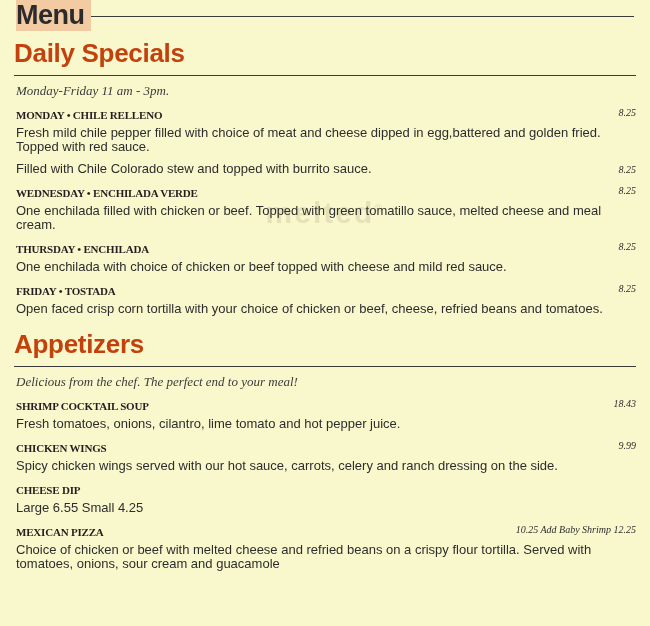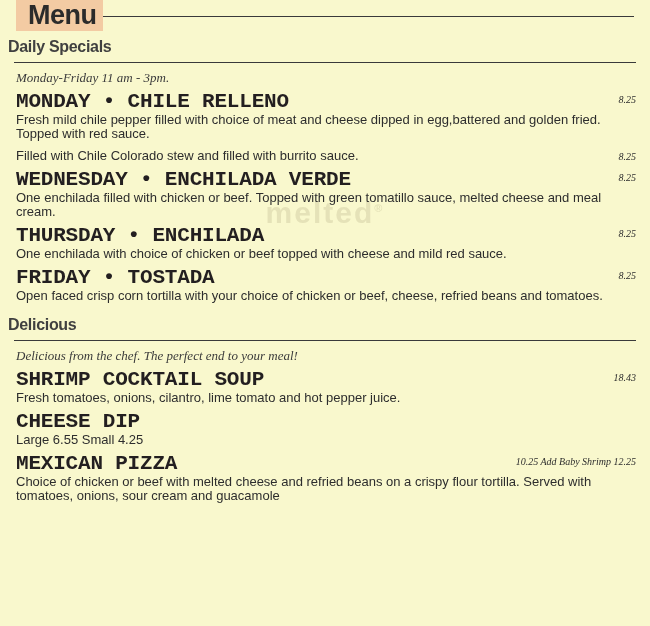--- a/index.html
+++ b/index.html
@@ -45,21 +45,21 @@
     vertical-align: super;
   }
   .content { position: relative; z-index: 1; }
 
   
   .menu-banner {
     position: relative;
     display: inline-block;
     background: #f2c9a0;
     background-color: #f3cba3;
-    padding: 0px 6px 1px 12px;
+    padding: 0px 6px 1px 0;
     margin: 0 0 0 4px;
   }
   .menu-banner-text {
     font-family: "Liberation Sans", sans-serif;
     font-weight: bold;
     font-size: 27px;
     line-height: 30px;
     color: #2b2b2b;
     letter-spacing: -0.5px;
   }
@@ -72,45 +72,45 @@
   .banner-row {
     position: relative;
     height: 32px;
   }
   .banner-row .menu-banner { position: absolute; top: 0; left: 4px; z-index: 2; }
   .banner-row .top-rule { position: absolute; top: 16px; left: 4px; right: 4px; }
 
   h2.section-title {
     font-family: "Liberation Sans", sans-serif;
     font-weight: bold;
-    font-size: 16px;
-    margin: 6px 0 0 0;
-    color: #404040;
+    font-size: 26px;
+    margin: 6px 0 0 6px;
+    color: #c2410c;
     letter-spacing: -0.3px;
   }
   .section-rule {
     border-top: 1px solid #3a3a3a;
     margin: 6px 6px 0 6px;
   }
   .section-note {
     font-family: "Liberation Serif", serif;
     font-style: italic;
     font-size: 13px;
     color: #3b3b3b;
     margin: 7px 0 6px 8px;
   }
   .item {
     position: relative;
     margin: 0 6px 0 8px;
     padding: 0 0 7px 0;
   }
   .item-name {
-    font-family: Liberation Mono, monospace;
-    font-weight: bold;
-    font-size: 21px;
+    font-family: Liberation Serif, serif;
+    font-weight: bold;
+    font-size: 11px;
     letter-spacing: -0.2px;
     color: #231f20;
     line-height: 20px;
     display: inline-block;
     max-width: 520px;
   }
   .item-desc {
     font-family: "Liberation Sans", sans-serif;
     font-size: 13px;
     line-height: 14px;
@@ -156,51 +156,56 @@
     <div class="section-note">Monday-Friday 11 am - 3pm.</div>
 
     <div class="item">
       <div class="item-name">MONDAY • CHILE RELLENO</div>
       <div class="item-price">8.25</div>
       <div class="item-desc">Fresh mild chile pepper filled with choice of meat and cheese dipped in egg,battered and golden fried. Topped with red sauce.</div>
     </div>
 
     <div class="item">
       <div class="item-price">8.25</div>
-      <div class="item-desc">Filled with Chile Colorado stew and filled with burrito sauce.</div>
+      <div class="item-desc">Filled with Chile Colorado stew and topped with burrito sauce.</div>
     </div>
 
     <div class="item">
       <div class="item-name">WEDNESDAY • ENCHILADA VERDE</div>
       <div class="item-price">8.25</div>
       <div class="item-desc">One enchilada filled with chicken or beef. Topped with green tomatillo sauce, melted cheese and meal cream.</div>
     </div>
 
     <div class="item">
       <div class="item-name">THURSDAY • ENCHILADA</div>
       <div class="item-price">8.25</div>
       <div class="item-desc">One enchilada with choice of chicken or beef topped with cheese and mild red sauce.</div>
     </div>
 
     <div class="item">
       <div class="item-name">FRIDAY • TOSTADA</div>
       <div class="item-price">8.25</div>
       <div class="item-desc">Open faced crisp corn tortilla with your choice of chicken or beef, cheese, refried beans and tomatoes.</div>
     </div>
 
-    <h2 class="section-title appetizers-title">Delicious</h2>
+    <h2 class="section-title appetizers-title">Appetizers</h2>
     <div class="section-rule"></div>
     <div class="section-note">Delicious from the chef. The perfect end to your meal!</div>
 
     <div class="item">
       <div class="item-name">SHRIMP COCKTAIL SOUP</div>
       <div class="item-price">18.43</div>
       <div class="item-desc">Fresh tomatoes, onions, cilantro, lime tomato and hot pepper juice.</div>
     </div>
 
+    <div class="item">
+      <div class="item-name">CHICKEN WINGS</div>
+      <div class="item-price">9.99</div>
+      <div class="item-desc">Spicy chicken wings served with our hot sauce, carrots, celery and ranch dressing on the side.</div>
+    </div>
 
     <div class="item">
       <div class="item-name">CHEESE DIP</div>
       <div class="item-price"></div>
       <div class="item-desc">Large 6.55 Small 4.25</div>
     </div>
 
     <div class="item">
       <div class="item-name">MEXICAN PIZZA</div>
       <div class="item-price">10.25 Add Baby Shrimp 12.25</div>

